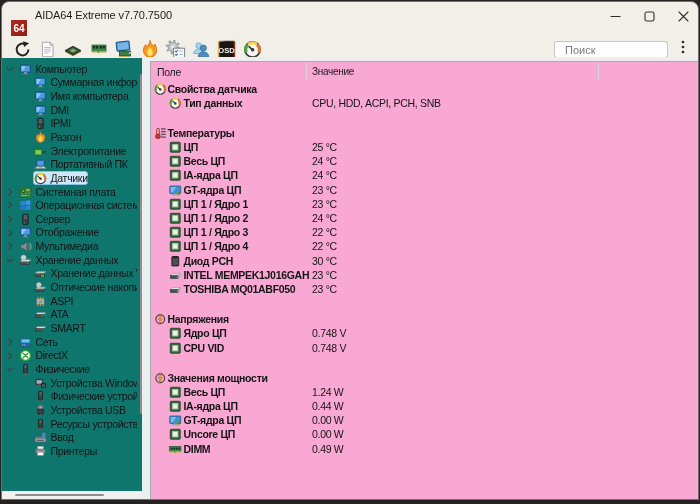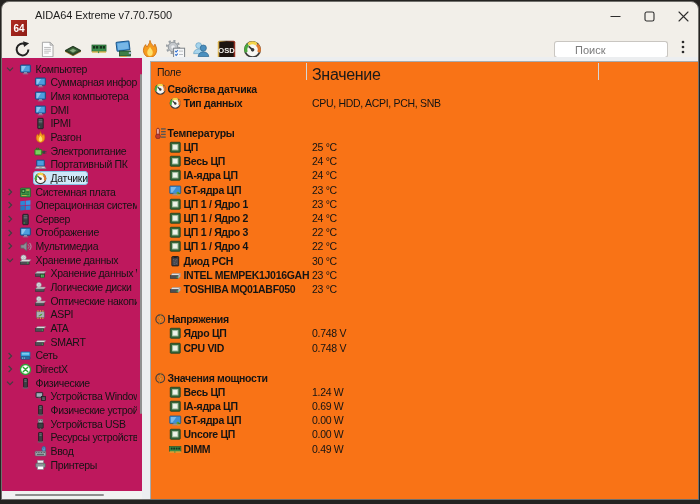--- a/index.html
+++ b/index.html
@@ -25,28 +25,28 @@
   #btn-min { left:602px; }
   #btn-max { left:636px; }
   #btn-close { left:670px; }
   
   .toolbar { position:absolute; left:0; top:33px; right:0; height:28px; }
   .tbtn { position:absolute; top:3px; width:23px; height:23px; display:flex; align-items:center; justify-content:center; }
   .tbtn svg { display:block; }
   .search {
     position:absolute; left:552px; top:6px; width:114px; height:17px;
     border:1px solid #c9c6c1; border-bottom-color:#8f8d89; border-radius:3px;
-    background:#fff; font-family:inherit; font-size:11px; color:#222; padding:0 20px;
+    background:#fff; font-family:inherit; font-size:11px; color:#222; padding:0 10px;
     outline:none;
   }
   .search::placeholder { color:#7b7b7b; opacity:1; }
   .dots { position:absolute; left:672px; top:3px; width:18px; height:22px; display:flex; align-items:center; justify-content:center; }
   
   .client { position:absolute; left:0; top:55px; right:0; bottom:0; background:#eceef0; }
-  .sidebar { position:absolute; left:0; top:1px; width:140px; bottom:0; background:#be185d; }
+  .sidebar { position:absolute; left:0; top:1px; width:140px; bottom:0; background:#0f766e; }
   .tree { position:absolute; left:0; top:4px; width:135px; height:432px; overflow:hidden; }
   .trow { position:relative; height:13.67px; display:flex; align-items:center; white-space:nowrap; }
   .trow .chev { position:absolute; left:2px; top:0; width:12px; height:13.67px; display:flex; align-items:center; justify-content:center; }
   .trow .ticon { position:absolute; top:0.6px; width:13px; height:13px; }
   .trow .ticon svg { display:block; width:13px; height:13px; }
   .trow.lvl0 .ticon { left:16.5px; }
   .trow.lvl1 .ticon { left:32px; }
   .trow .tlabel { position:absolute; top:0.6px; height:13px; line-height:13px; font-size:10.5px; letter-spacing:-0.3px; color:#141414; }
   .trow.lvl0 .tlabel { left:33.5px; }
   .trow.lvl1 .tlabel { left:48.5px; }
@@ -54,25 +54,25 @@
     position:absolute; left:30.5px; top:-0.4px; height:14px; border-radius:3px;
     background:#cfe8f9; border:1px solid #86c2e7;
   }
   .trow.sel .ticon, .trow.sel .tlabel { z-index:1; }
   .vscroll { position:absolute; left:137.6px; top:15.7px; width:2.2px; height:340px; background:#8f8f8f; border-radius:2px; }
   .hscroll-track { position:absolute; left:0; bottom:0; width:140px; height:8px; background:#f1f1f1; }
   .hscroll { position:absolute; left:13px; bottom:3px; width:89px; height:2.5px; background:#8f8f8f; border-radius:2px; }
   
   .content {
     position:absolute; left:148px; top:4px; right:0; bottom:0;
-    border-left:1px solid #a6abaf; border-top:1px solid #a6abaf; background:#f97316;
+    border-left:1px solid #a6abaf; border-top:1px solid #a6abaf; background:#f9a8d4;
   }
   .colhdr { position:absolute; left:0; top:0; right:0; height:19px; }
   .colhdr .h1 { position:absolute; left:6px; top:3.5px; font-size:10.5px; letter-spacing:-0.3px; color:#1a1a1a; }
-  .colhdr .h2 { position:absolute; left:161px; top:3.5px; font-size:16px; letter-spacing:-0.3px; color:#1a1a1a; }
+  .colhdr .h2 { position:absolute; left:161px; top:3.5px; font-size:10px; letter-spacing:-0.3px; color:#1a1a1a; }
   .colhdr .sep1 { position:absolute; left:155px; top:1px; width:1px; height:17px; background:#d4d6d8; }
   .colhdr .sep2 { position:absolute; left:447px; top:1px; width:1px; height:17px; background:#d4d6d8; }
   .rows { position:absolute; left:0; top:19.5px; right:0; bottom:0; overflow:hidden; }
   .crow { position:relative; height:14.2px; }
   .crow .cicon { position:absolute; top:1px; width:12.5px; height:12.5px; }
   .crow .cicon svg { display:block; width:12.5px; height:12.5px; }
   .crow.sec .cicon { left:2.5px; }
   .crow.item .cicon { left:18px; }
   .crow .clabel { position:absolute; top:1px; height:12.5px; line-height:12.5px; font-size:10.5px; letter-spacing:-0.3px; color:#141414; white-space:nowrap;font-weight:bold; }
   .crow.sec .clabel { left:16.5px; }
@@ -483,31 +483,20 @@
             </div>
             <div class="trow lvl1">
               <span class="ticon">
                 <svg viewBox="0 0 16 16">
  <circle cx="6" cy="4.8" r="3" fill="#d9dde0" stroke="#93999e" stroke-width="0.8"></circle>
  <circle cx="6" cy="4.8" r="0.8" fill="#f6f7f8" stroke="#93999e" stroke-width="0.6"></circle>
  <rect x="2" y="9.6" width="10.4" height="3.4" fill="#4b5054" stroke="#2e3235" stroke-width="0.7"></rect>
  <polygon points="2,9.6 4.2,7.6 14,7.6 12.4,9.6" fill="#e2e4e6" stroke="#97999c" stroke-width="0.7"></polygon>
 </svg>
               </span>
-              <span class="tlabel">Логические диски</span>
-            </div>
-            <div class="trow lvl1">
-              <span class="ticon">
-                <svg viewBox="0 0 16 16">
- <circle cx="6" cy="4.8" r="3" fill="#d9dde0" stroke="#93999e" stroke-width="0.8"></circle>
- <circle cx="6" cy="4.8" r="0.8" fill="#f6f7f8" stroke="#93999e" stroke-width="0.6"></circle>
- <rect x="2" y="9.6" width="10.4" height="3.4" fill="#4b5054" stroke="#2e3235" stroke-width="0.7"></rect>
- <polygon points="2,9.6 4.2,7.6 14,7.6 12.4,9.6" fill="#e2e4e6" stroke="#97999c" stroke-width="0.7"></polygon>
-</svg>
-              </span>
               <span class="tlabel">Оптические накопит</span>
             </div>
             <div class="trow lvl1">
               <span class="ticon">
                 <svg viewBox="0 0 16 16">
  <rect x="3" y="4.6" width="9.6" height="7" fill="#aab2b8" stroke="#61676d" stroke-width="0.8"></rect>
  <rect x="4.2" y="2.8" width="1.4" height="1.8" fill="#d3b344"></rect>
  <rect x="7.2" y="2.8" width="1.4" height="1.8" fill="#d3b344"></rect>
  <rect x="10.2" y="2.8" width="1.4" height="1.8" fill="#d3b344"></rect>
  <rect x="4.2" y="11.6" width="1.4" height="1.8" fill="#d3b344"></rect>
@@ -895,21 +884,21 @@
               <span class="cvalue">1.24 W</span>
             </div>
             <div class="crow item">
               <span class="cicon">
                 <svg viewBox="0 0 16 16">
  <rect x="1.6" y="1.6" width="12.8" height="12.8" rx="1" fill="#34663a" stroke="#1e3d22" stroke-width="1"></rect>
  <rect x="4.6" y="4.6" width="6.8" height="6.8" fill="#eef3ea" stroke="#a9c2a4" stroke-width="1.2"></rect>
 </svg>
               </span>
               <span class="clabel">IA-ядра ЦП</span>
-              <span class="cvalue">0.69 W</span>
+              <span class="cvalue">0.44 W</span>
             </div>
             <div class="crow item">
               <span class="cicon">
                 <svg viewBox="0 0 16 16">
  <rect x="1" y="2.6" width="14" height="9.6" rx="0.8" fill="#4090d4" stroke="#1c5183" stroke-width="1"></rect>
  <path d="M2.2,3.8 L9.5,3.8 L4.5,11 L2.2,11 Z" fill="#8fc4ec" opacity="0.8"></path>
  <rect x="5.6" y="12.2" width="4.8" height="1.3" fill="#9fb4c4"></rect>
  <rect x="4" y="13.5" width="8" height="1" fill="#7d94a6"></rect>
  <circle cx="11.3" cy="11.6" r="1.7" fill="#5a9e2f"></circle>
  <circle cx="13" cy="12.6" r="1.3" fill="#437c1e"></circle>

